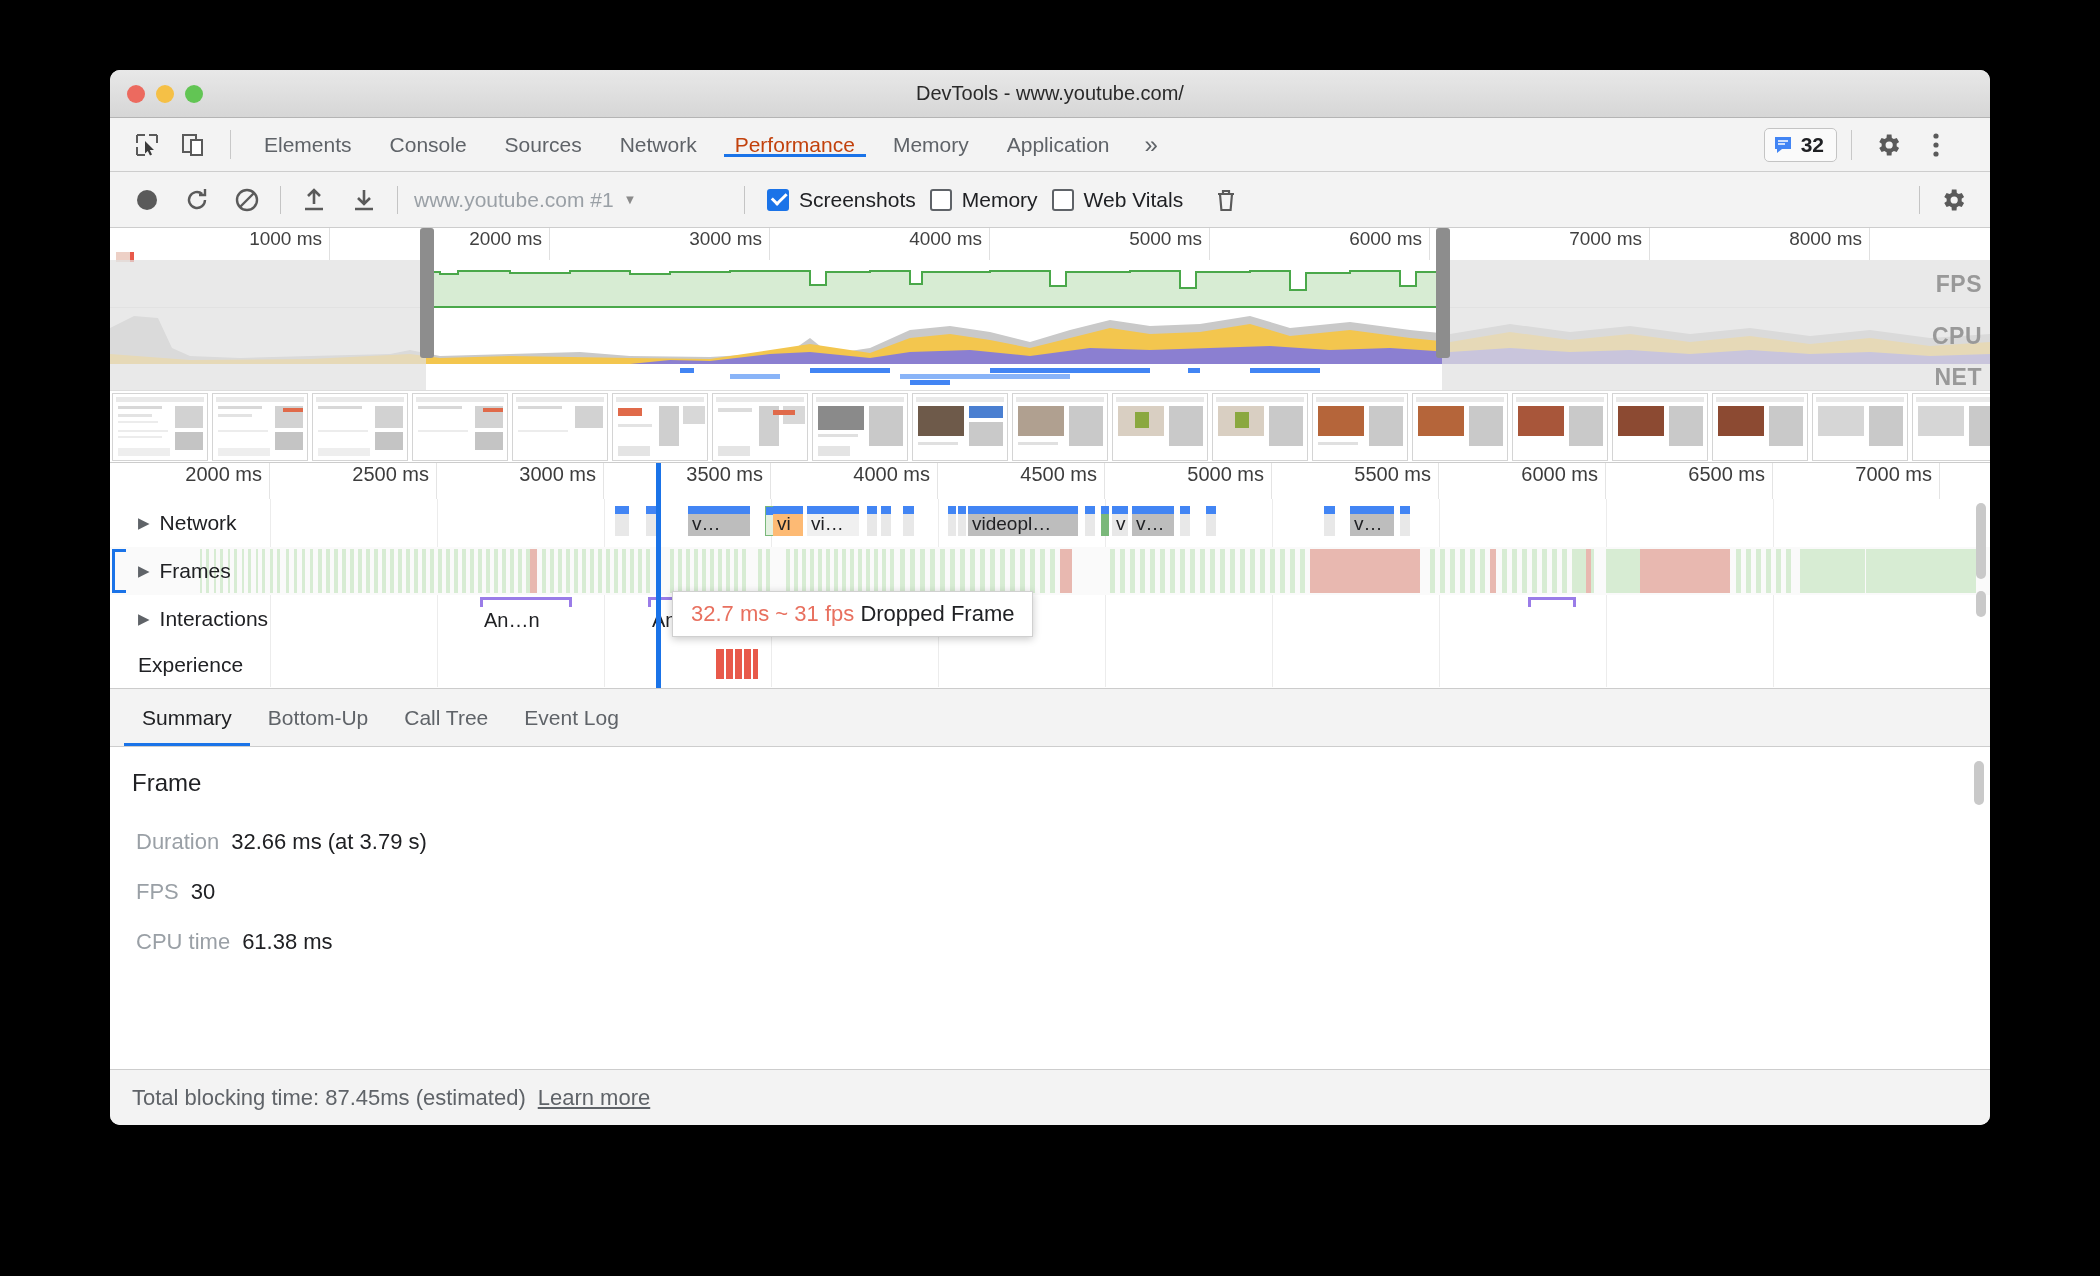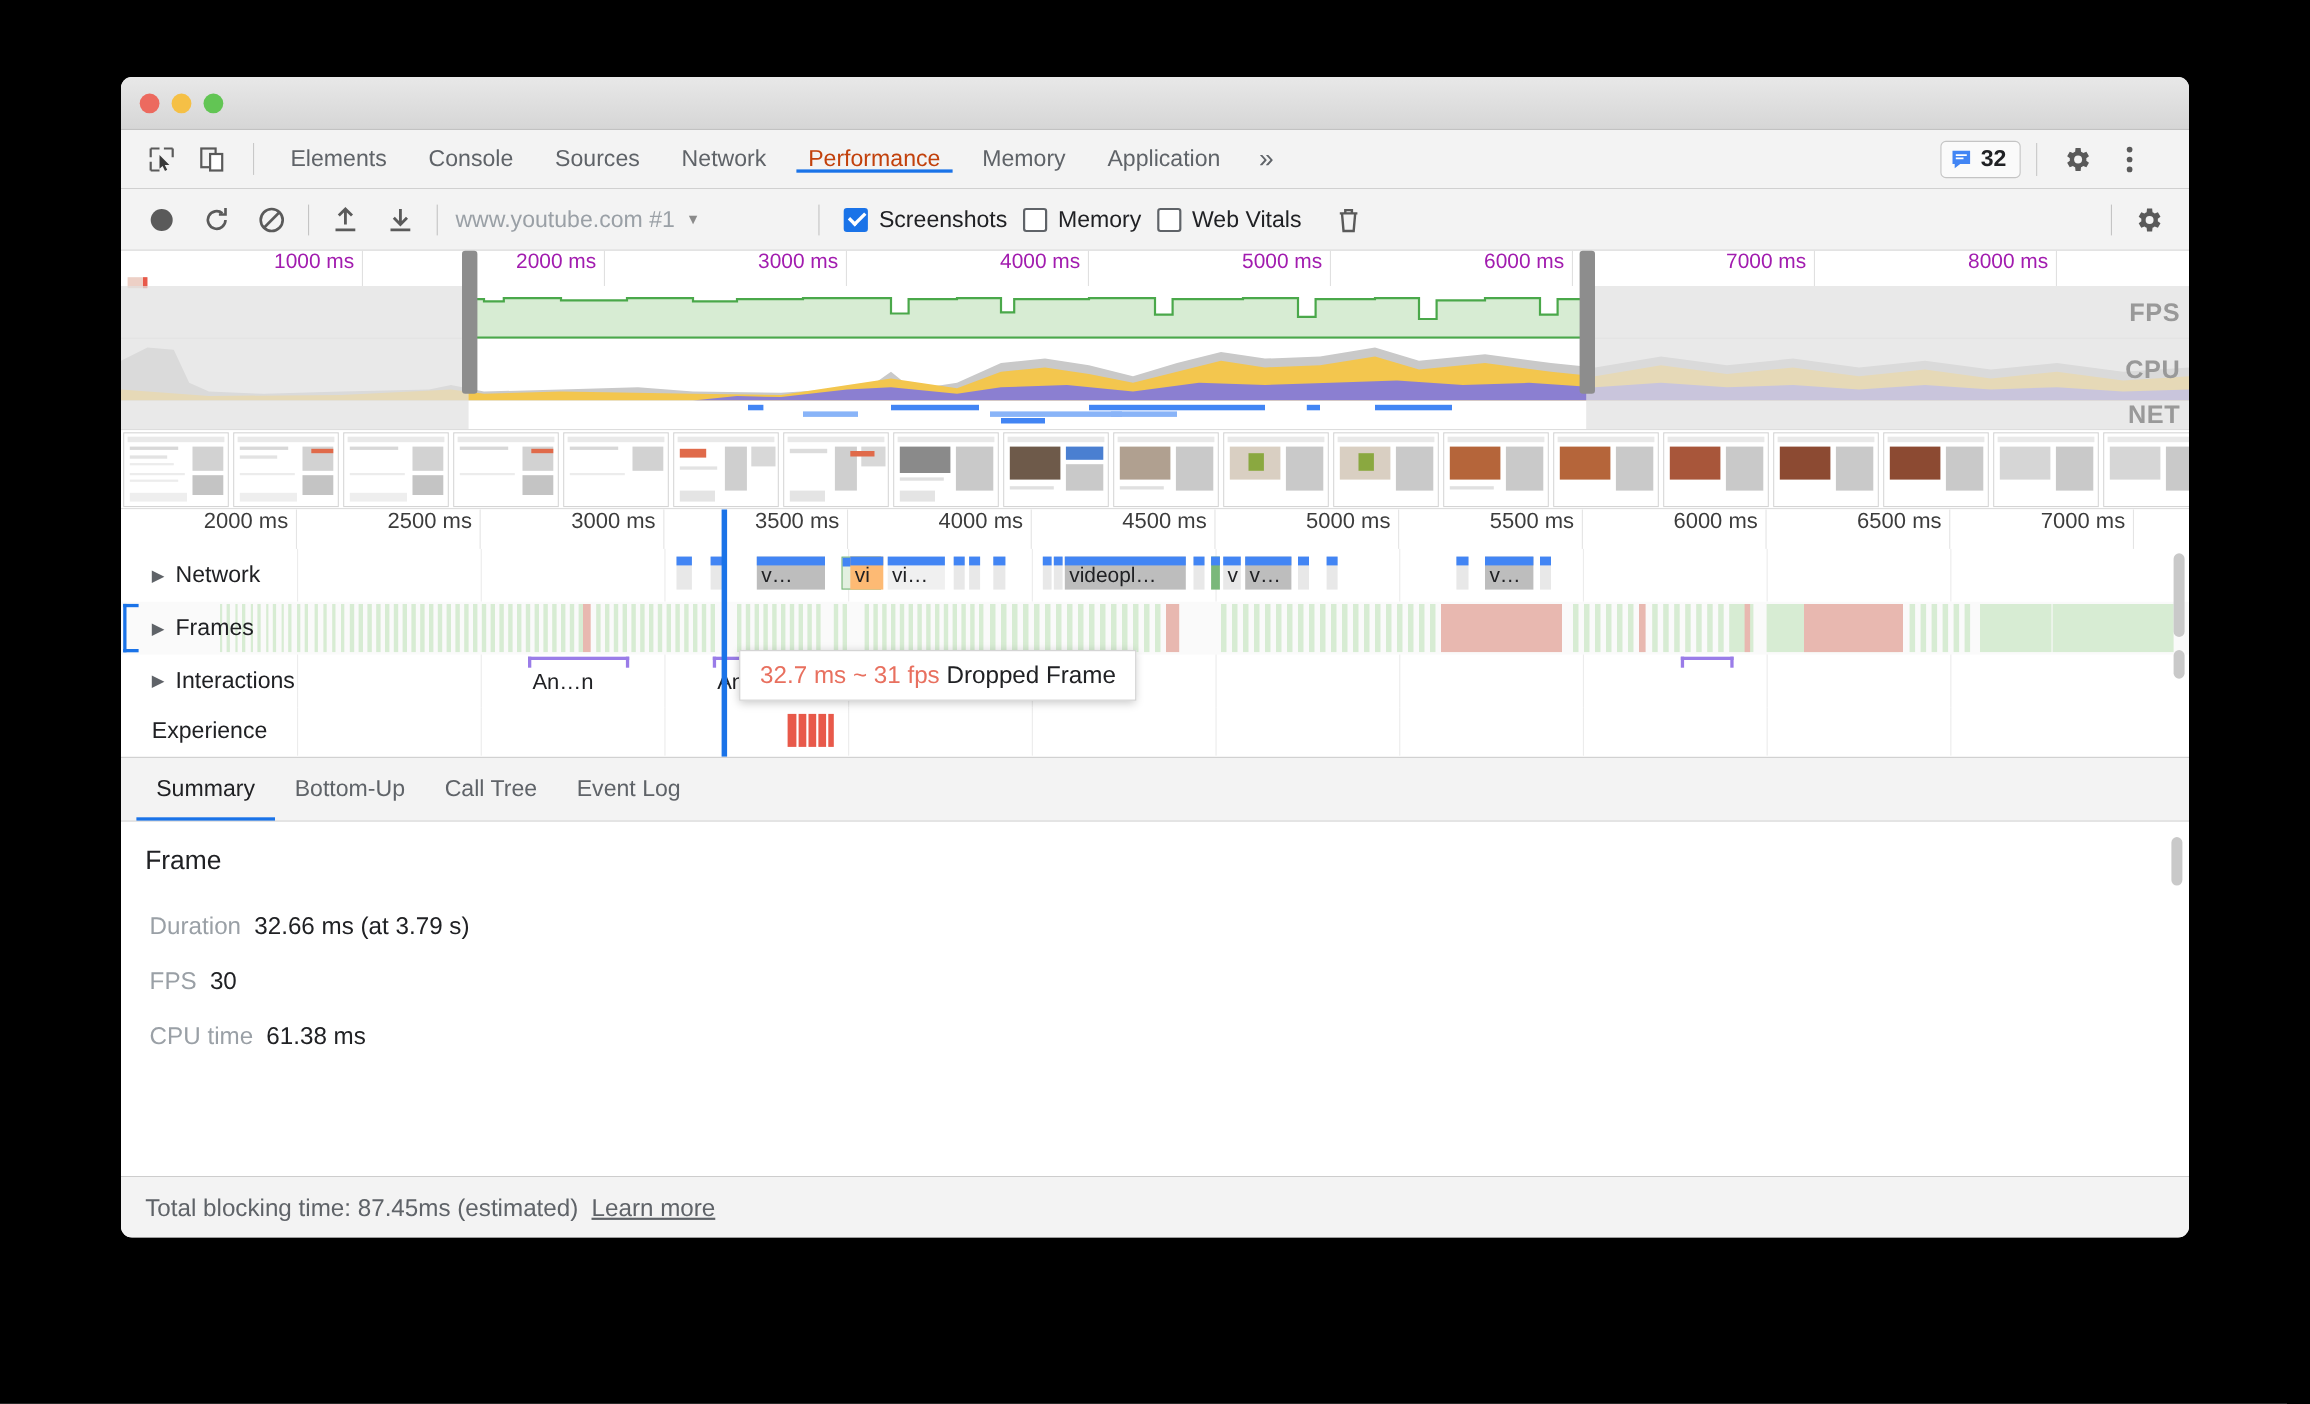--- a/index.html
+++ b/index.html
@@ -87,21 +87,21 @@
     content: ""; width: 6px; height: 12px; border: solid #fff;
     border-width: 0 3px 3px 0; transform: rotate(45deg) translate(-1px,-2px);
   }
   .chk-label { font-size: 21px; color: #202124; }
   .pb-right { margin-left: auto; display: flex; align-items: center; }
   
   .overview { position: relative; flex: 0 0 200px; background: #fff; border-bottom: 1px solid #ccc; }
   .ov-ruler { position: relative; height: 32px; background: #fff; }
   .ov-ruler .tick {
     position: absolute; top: 0; height: 32px; border-right: 1px solid #e0e0e0;
-    font-size: 19px; color: #a21caf; padding-right: 7px; text-align: right;
+    font-size: 19px; color: #404040; padding-right: 7px; text-align: right;
   }
   .ov-charts { position: relative; height: 130px; }
   .ov-row { position: relative; width: 100%; }
   .ov-fps { height: 48px; border-bottom: 1px solid #e6e6e6; }
   .ov-cpu { height: 56px; border-bottom: 1px solid #e6e6e6; }
   .ov-net { height: 26px; }
   .ov-label {
     position: absolute; right: 8px; top: 50%; transform: translateY(-50%);
     font-size: 23px; color: #999; font-weight: bold; letter-spacing: .5px; z-index: 6;
   }
@@ -191,20 +191,21 @@
 <body>
 
 <div class="window">
 
   <div class="titlebar">
     <div class="traffic">
       <div class="dot red"></div>
       <div class="dot yellow"></div>
       <div class="dot green"></div>
     </div>
+    <div class="title-text">DevTools - www.youtube.com/</div>
   </div>
 
   <div class="tabbar">
     <div class="tb-icon">
       <svg width="26" height="26" viewBox="0 0 26 26">
         <path d="M3 3h8M3 3v8M23 3h-8M23 3v8M3 23h8M3 23v-8" stroke="#5a5a5a" stroke-width="2" fill="none"></path>
         <path d="M11 9l9 9h-4.2l2.2 4.4-2 1-2.2-4.4L11 21.5z" fill="#3a3a3a"></path>
       </svg>
     </div>
     <div class="tb-icon">

